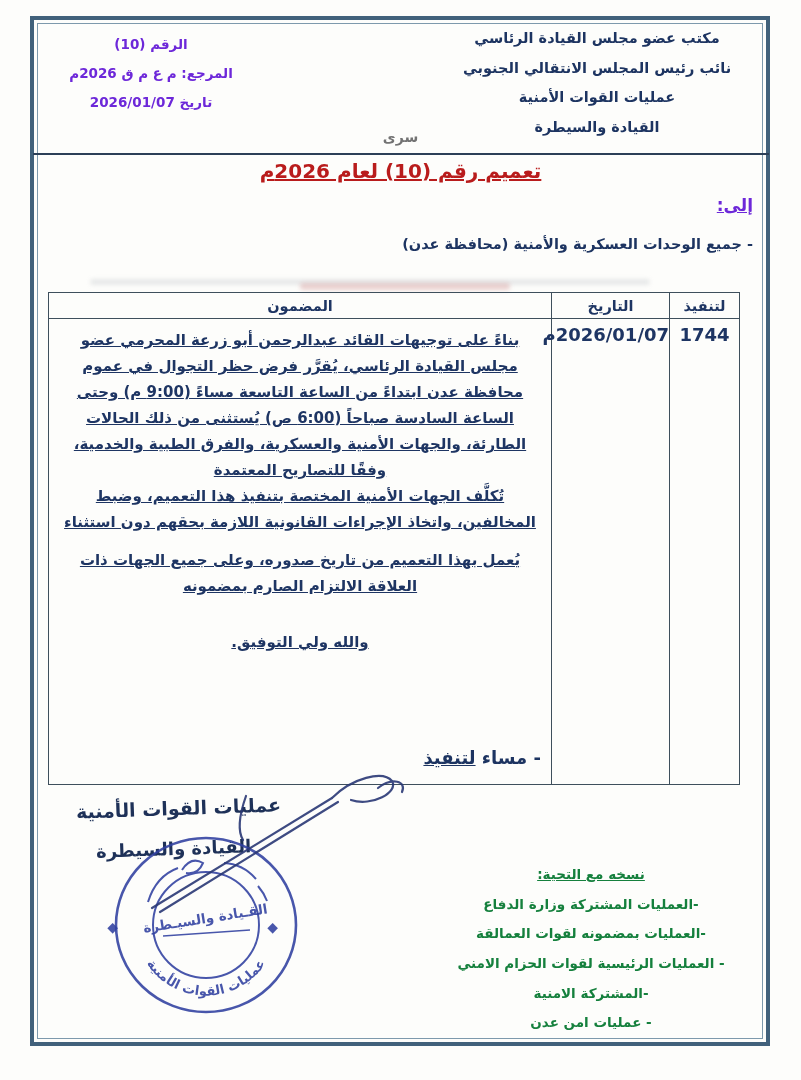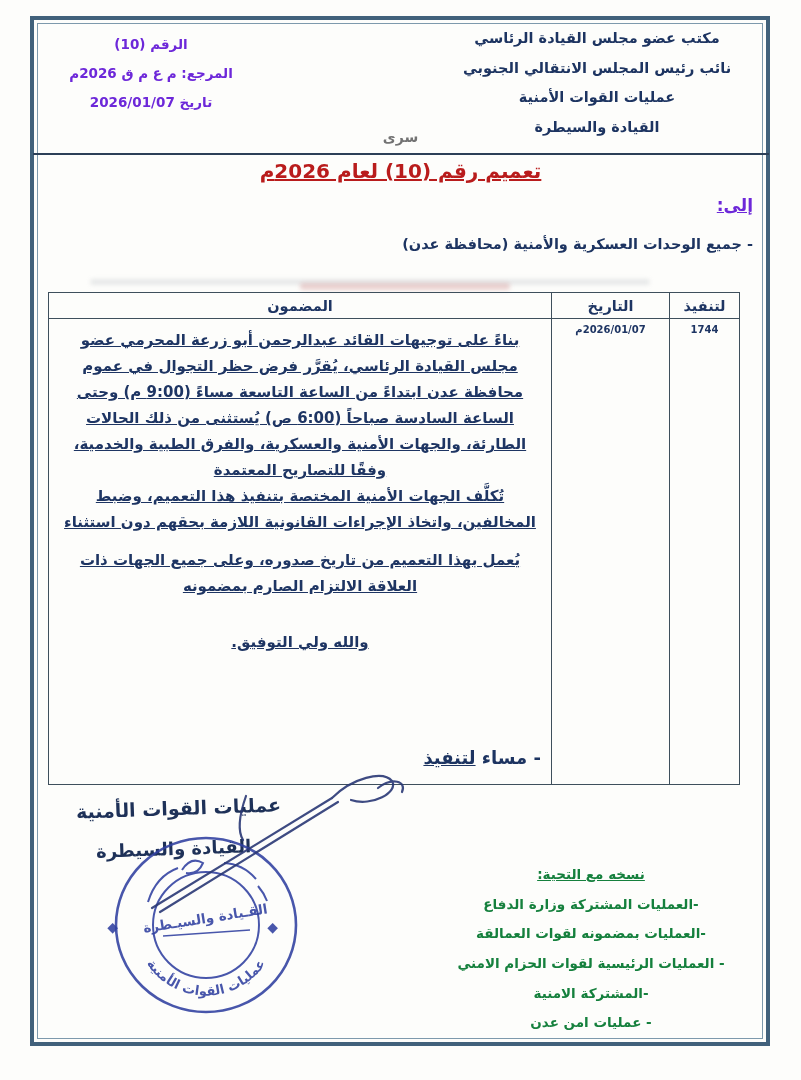--- a/index.html
+++ b/index.html
@@ -57,21 +57,21 @@
   .doc-table th {
     height:26px; font-weight:bold; font-size:14.5px; text-align:center;
     padding:1px 4px;
     margin-left:42px;
   }
   .doc-table td.cell-content {
     height:466px; vertical-align:top; padding:8px 12px 6px 12px; position:relative;
   }
   .doc-table td.cell-date, .doc-table td.cell-time {
     vertical-align:top; text-align:center; padding-top:5px;
-    font-weight:bold; font-size:10px;
+    font-weight:bold; font-size:18px;
   }
   .para { text-align:center; font-weight:bold; line-height:26px;text-decoration:underline; }
   .para.gap { margin-top:12px; }
   .para.blessing { margin-top:30px; }
   .dispatch {
     position:absolute; bottom:16px; right:10px;
     font-weight:800; font-size:18px; color:#1d3461;
   }
   .dispatch .ul { text-decoration:underline; }
   .stamp-bold-1 {

